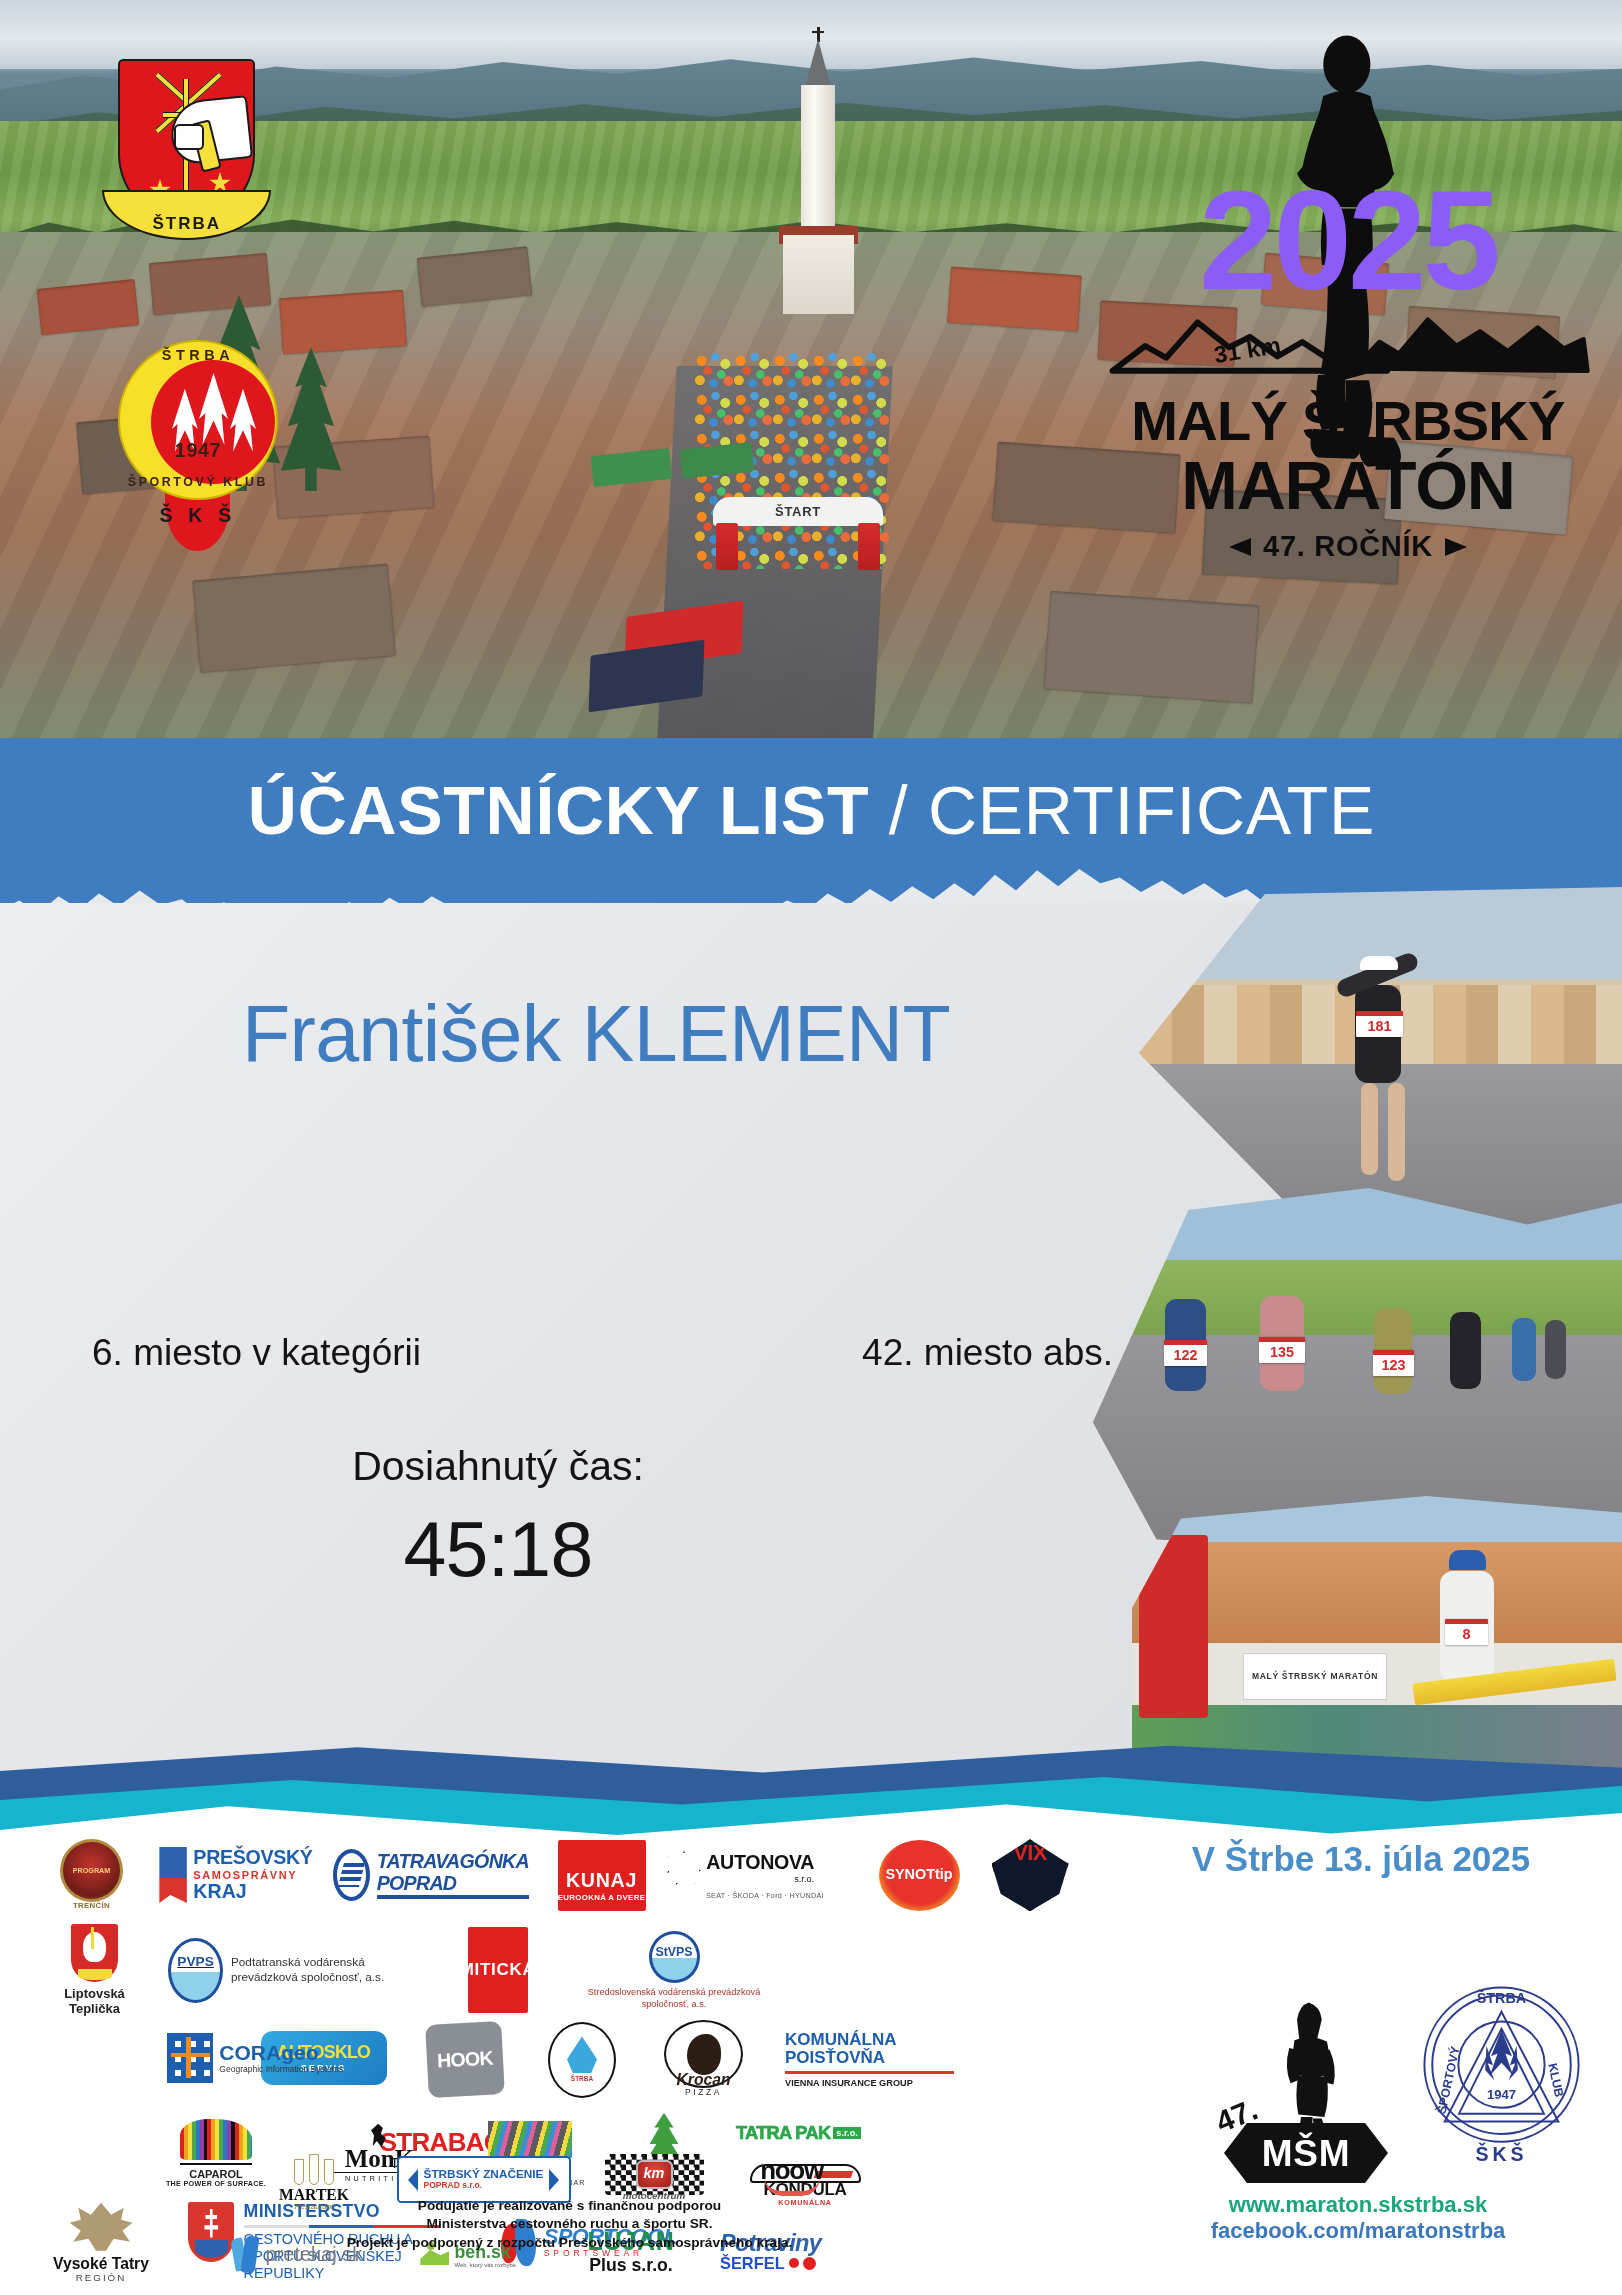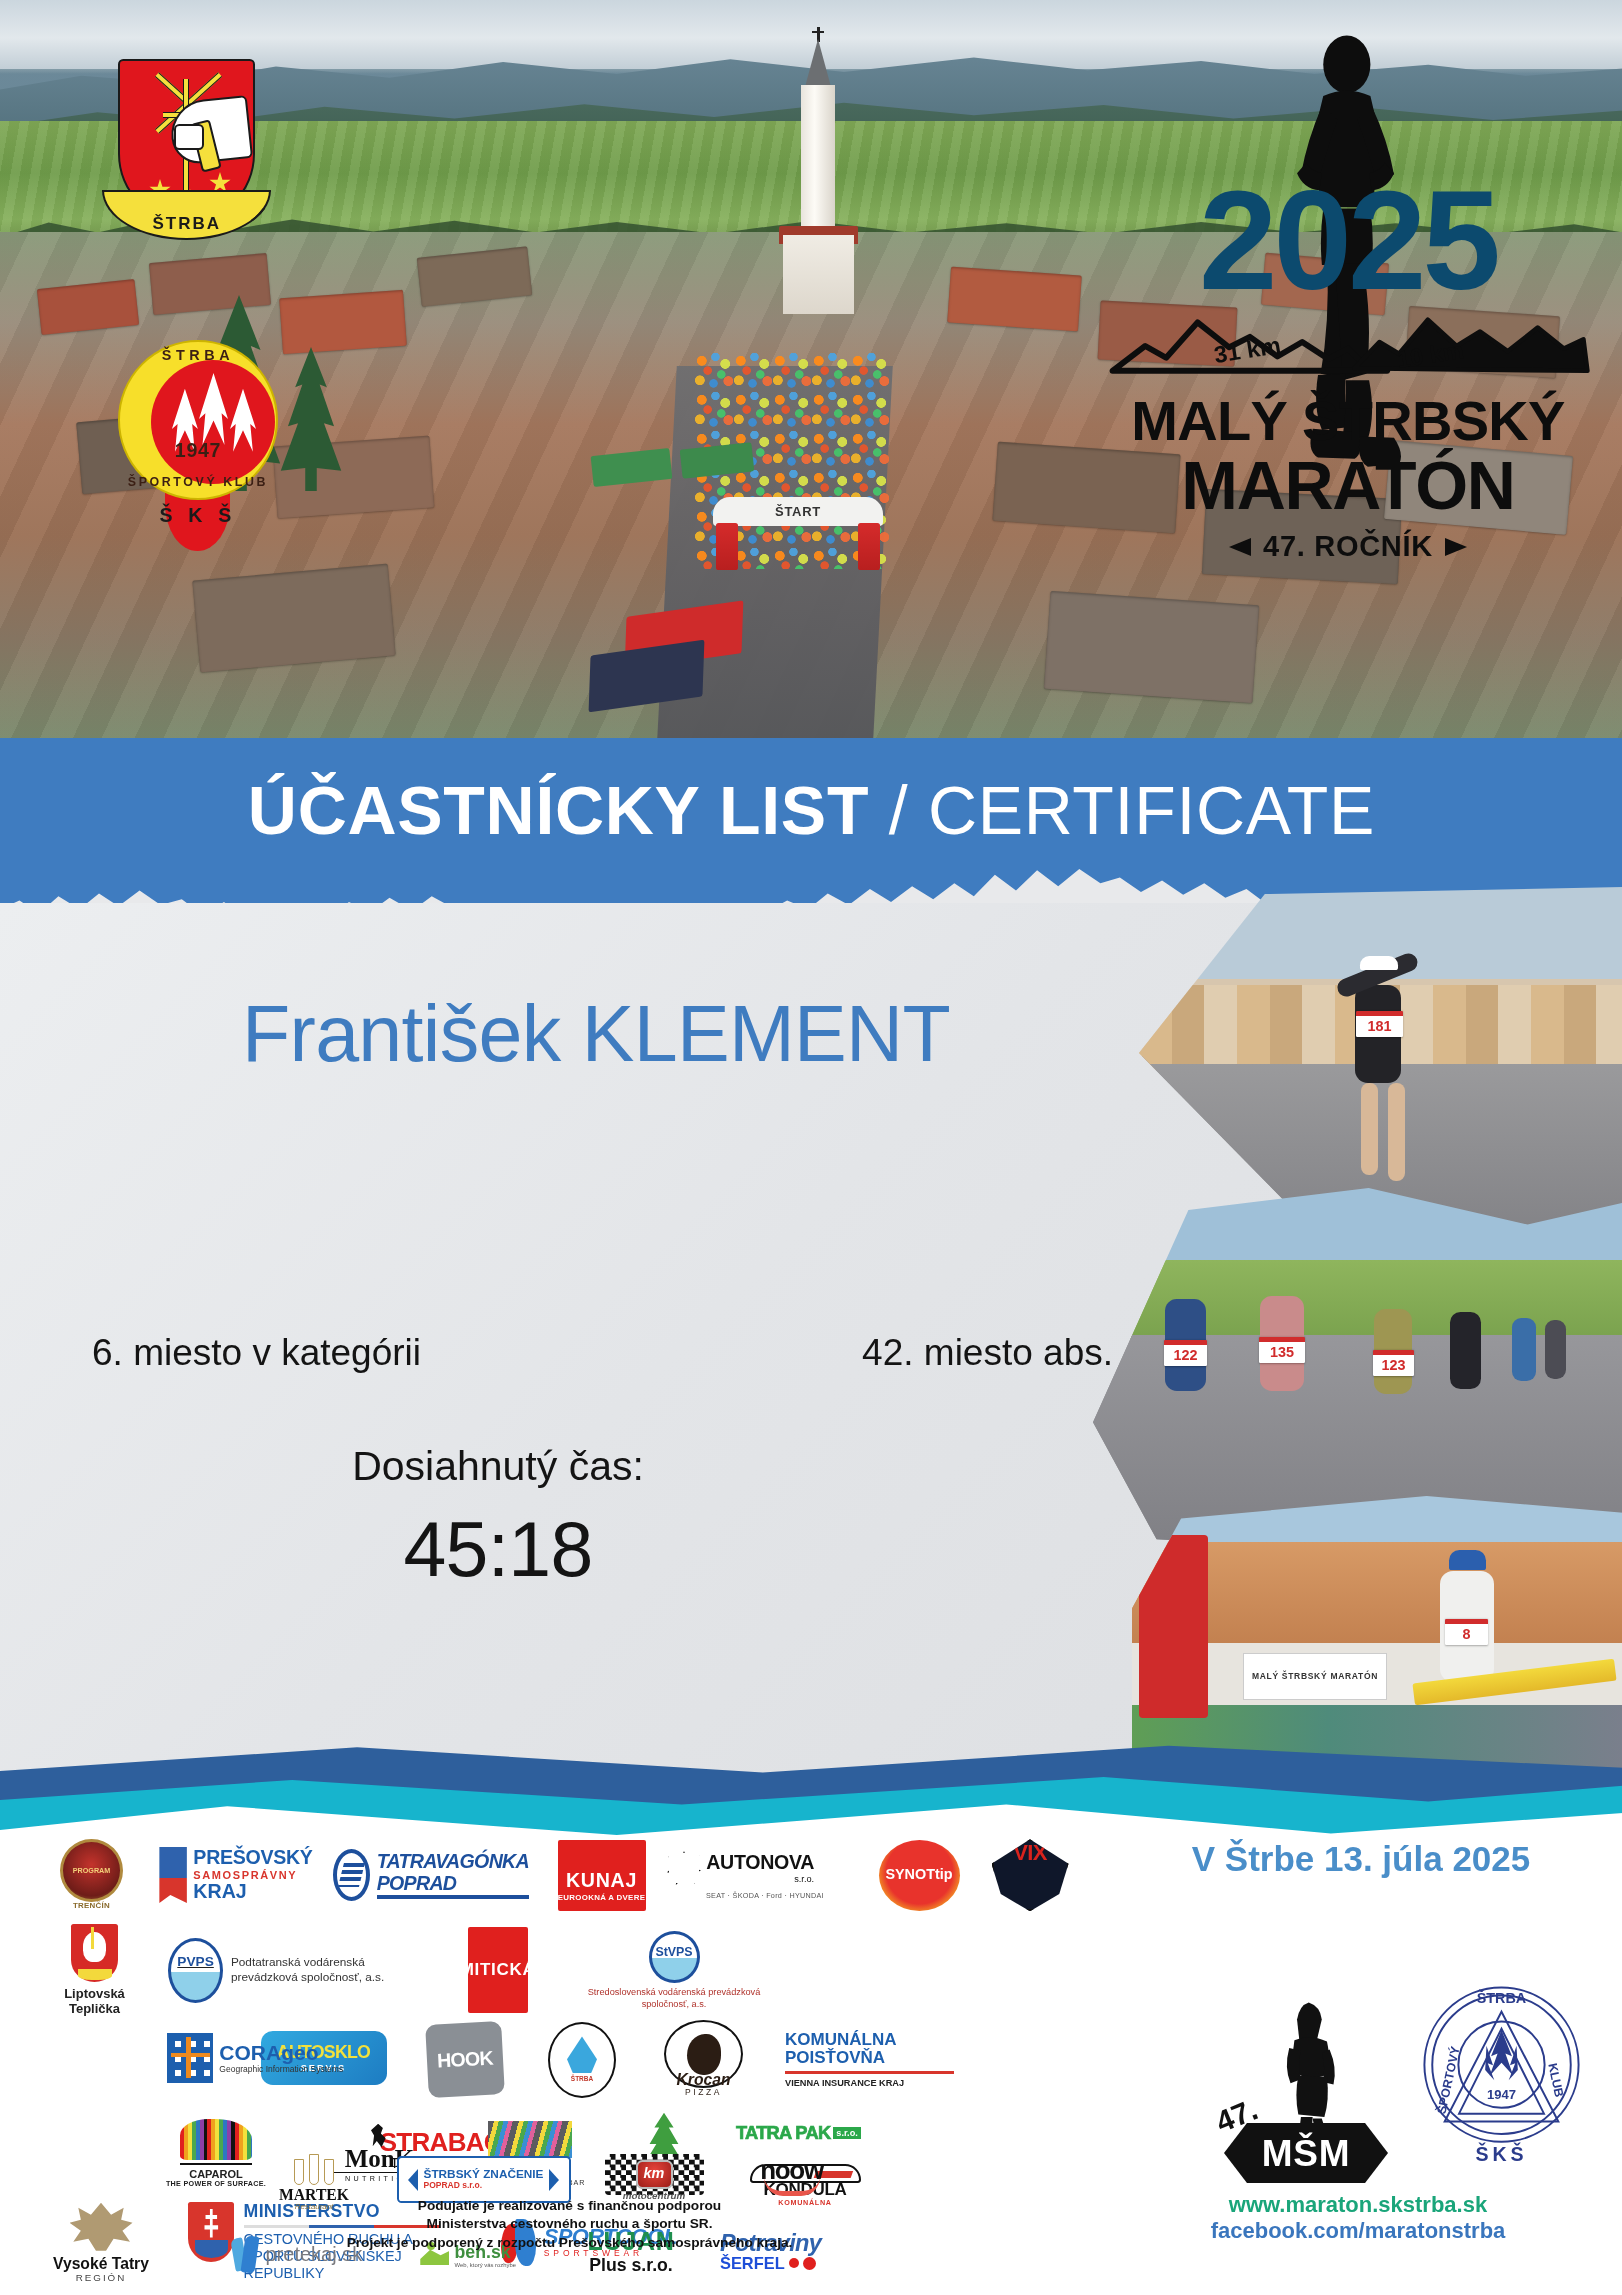--- a/index.html
+++ b/index.html
@@ -208,21 +208,21 @@
     position:absolute; left:60px; top:152px; width:65px; height:59px;
     background:#e0161d; border-radius: 0 0 50% 50% / 0 0 80% 80%;
   }
 
   
   .mara-logo { position:absolute; right:33px; top:33px; width:484px; height:556px; color:#0d0d0d; }
   .mara-runner { position:absolute; left:183px; top:0px; width:115px; height:452px; }
   .mara-2025 {
     position:absolute; left:6.5px; top:137px; width:471px;
     font-size:141px; font-weight:900; letter-spacing:-3.9px; line-height:1;
-    text-align:center; color:#0c4a6e;
+    text-align:center; color:#8b5cf6;
     font-family:"Liberation Sans", sans-serif;
   }
   .mara-mtn { position:absolute; left:0px; top:275px; width:484px; height:72px; }
   .mara-km-l {
     position:absolute; left:108px; top:304px; font-size:23.6px; font-weight:800;
     transform: rotate(-9deg); color:#0d0d0d;
   }
   .mara-km-r {
     position:absolute; left:291px; top:309px; font-size:23.6px; font-weight:800;
     transform: rotate(-9deg); color:#0d0d0d;
@@ -684,21 +684,21 @@
       <div style="width:79px;height:68px;border:2.6px solid #111;border-radius:50%;background:#fff;display:flex;align-items:center;justify-content:center;">
         <div style="width:34px;height:41px;background:#2b1d14;border-radius:55% 45% 50% 50%"></div>
       </div>
       <div style="font-size:15.7px;font-weight:700;font-style:italic;color:#2b1d14;margin-top:-17px">Krocan</div>
       <div style="font-size:8.5px;letter-spacing:2.6px;color:#2b1d14">PIZZA</div>
     </div>
 
     <div class="sp" style="left:746px;top:196px;width:183px;height:75px;align-items:flex-start;">
       <div style="font-size:17px;font-weight:900;color:#1d5fae;line-height:1.05;text-align:left">KOMUNÁLNA POISŤOVŇA</div>
       <div style="width:169px;height:3.3px;background:#d8352c;margin:3.9px 0"></div>
-      <div style="font-size:9.2px;font-weight:700;color:#222">VIENNA INSURANCE KRAJ</div>
+      <div style="font-size:9.2px;font-weight:700;color:#222">VIENNA INSURANCE GROUP</div>
     </div>
 
     <div class="sp" style="left:121px;top:196px;width:190px;height:72px;flex-direction:row;gap:6.5px;">
       <div style="width:46px;height:50px;background:repeating-linear-gradient(to right,#1d5fae 0 7.9px,transparent 7.9px 14.4px),repeating-linear-gradient(to bottom,#1d5fae 0 7.9px,transparent 7.9px 14.4px);position:relative;">
         <div style="position:absolute;left:3.9px;top:19.6px;width:39px;height:4.6px;background:#ef8a1e"></div>
         <div style="position:absolute;left:19.6px;top:3.9px;width:4.6px;height:41px;background:#ef8a1e"></div>
       </div>
       <div style="text-align:left">
         <div style="font-size:21px;font-weight:800;line-height:1"><span style="color:#1d5fae">CORAgeo</span></div>
         <div style="font-size:8.5px;color:#333;margin-top:2.6px">Geographic Information Systems</div>

